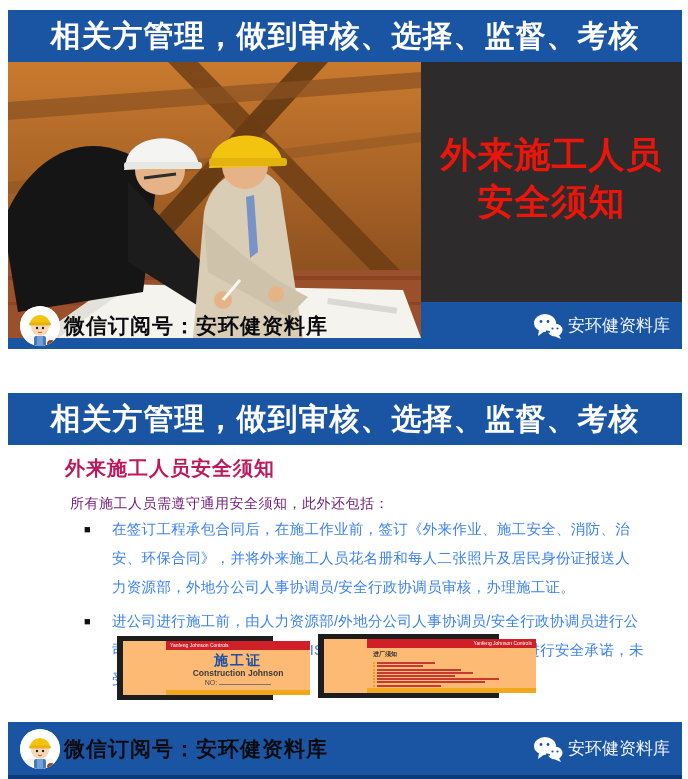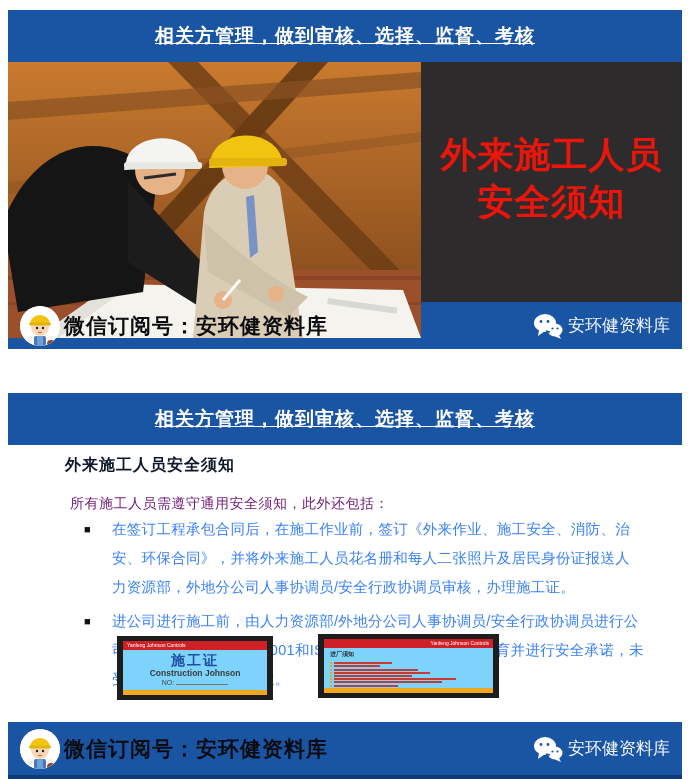--- a/index.html
+++ b/index.html
@@ -1,45 +1,45 @@
 <!DOCTYPE html>
 <html><head>
 <meta charset="utf-8">
 <style>
   html,body{margin:0;padding:0;background:#ffffff;}
   .page{position:relative;width:688px;height:779px;background:#ffffff;overflow:hidden;
         font-family:"Liberation Sans","DejaVu Sans",sans-serif;}
   .slide{position:absolute;left:8px;width:674px;}
   
   .banner{height:52px;background:#1a55a4;display:flex;align-items:center;justify-content:center;}
-  .banner .txt{color:#ffffff;font-size:19px;font-weight:bold;letter-spacing:1px;text-decoration:underline;}
+  .banner .txt{color:#ffffff;font-size:30px;font-weight:bold;letter-spacing:1px;}
   .footerbar{background:#1a55a4;display:flex;align-items:center;padding:0 12px;box-sizing:border-box;}
   .footerbar .avatar{width:40px;height:40px;border-radius:50%;background:#ffffff;flex:0 0 auto;
                      display:flex;align-items:center;justify-content:center;overflow:hidden;}
   .footerbar .label{margin-left:4px;color:#0b0b10;font-size:21px;font-weight:bold;letter-spacing:1px;}
   .footerbar .right{margin-left:auto;display:flex;align-items:center;gap:5px;}
   .footerbar .right .wname{color:#f2f6ff;font-size:17px;}
   
   .s1-body{height:240px;display:flex;font-family:Liberation Mono, monospace;}
   .photo{width:413px;height:276px;flex:0 0 auto;overflow:hidden;}
   .darkpanel{flex:1;background:#2e2b2c;display:flex;align-items:center;justify-content:center;}
   .hero{color:#ea150b;font-size:36px;font-weight:bold;text-align:center;line-height:1.3;letter-spacing:1px;}
   
   .s2-content{position:relative;height:277px;background:#ffffff;}
-  .s2-title{position:absolute;left:57px;top:10px;font-size:16px;font-weight:bold;color:#0f172a;letter-spacing:1px;}
+  .s2-title{position:absolute;left:57px;top:10px;font-size:20px;font-weight:bold;color:#be185d;letter-spacing:1px;}
   .s2-intro{position:absolute;left:62px;top:50px;font-size:14px;color:#701a75;letter-spacing:0.5px;}
   .bullets{position:absolute;left:76px;top:70px;width:560px;}
   .bullet{display:flex;margin-bottom:5px;}
   .bullet .mark{flex:0 0 28px;font-size:11px;color:#111;line-height:29px;}
   .bullet .btxt{flex:1;font-size:14.5px;color:#3b82f6;line-height:29px;letter-spacing:0.3px;}
   
   .card{position:absolute;background:#1d1d1d;box-sizing:border-box;}
   .card1{left:109px;top:191px;width:156px;height:64px;padding:5px 6px;}
   .card2{left:310px;top:189px;width:181px;height:64px;padding:5px 6px;}
-  .card-inner{position:relative;width:100%;height:100%;background:#7dd3fc;display:flex;flex-direction:column;overflow:hidden;}
+  .card-inner{position:relative;width:100%;height:100%;background:#fdba74;display:flex;flex-direction:column;overflow:hidden;padding-left:43px;}
   .card-red{background:#cf2027;color:#ffffff;font-size:5px;line-height:9px;height:9px;padding:0 4px;}
   .card-red.right{text-align:right;}
   .card-yellow{background:#f2a81d;height:5px;margin-top:auto;}
   .permit-cn{color:#1d50a5;font-size:14px;font-weight:bold;text-align:center;line-height:16px;margin-top:2px;letter-spacing:2px;}
   .permit-en{color:#3a3a3a;font-size:8.5px;font-weight:bold;text-align:center;line-height:10px;}
   .permit-no{color:#444;font-size:7px;text-align:center;line-height:9px;}
   .permit-no .nline{display:inline-block;width:52px;border-bottom:1px solid #777;height:6px;}
   .notice-title{color:#333;font-size:6px;font-weight:bold;margin:2px 0 2px 6px;}
   .nline-row{display:flex;align-items:center;gap:2px;margin:1.2px 0 0 6px;}
   .nline-dot{width:2px;height:2px;background:#e4a51f;flex:0 0 auto;}

